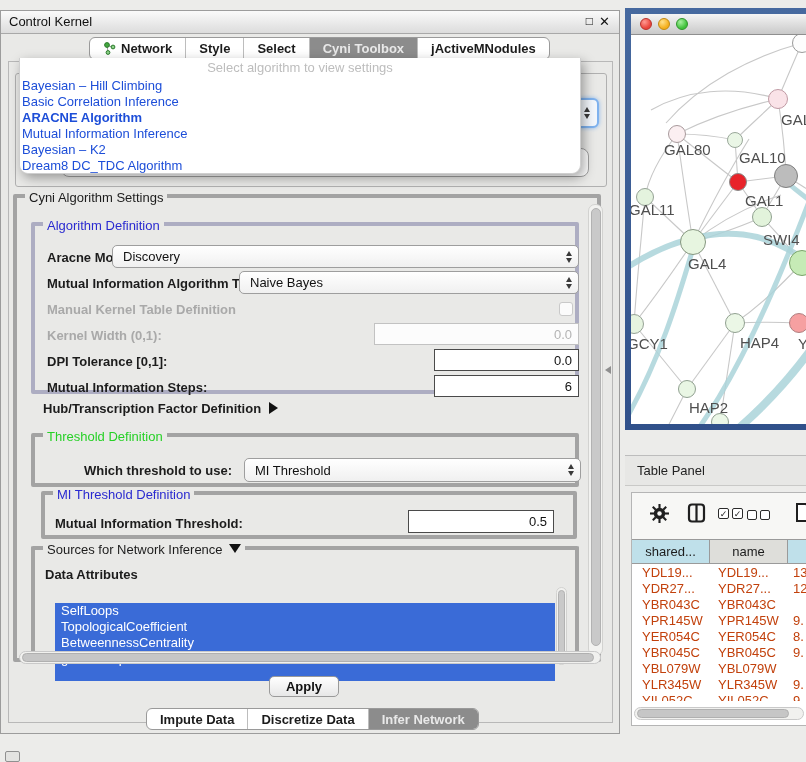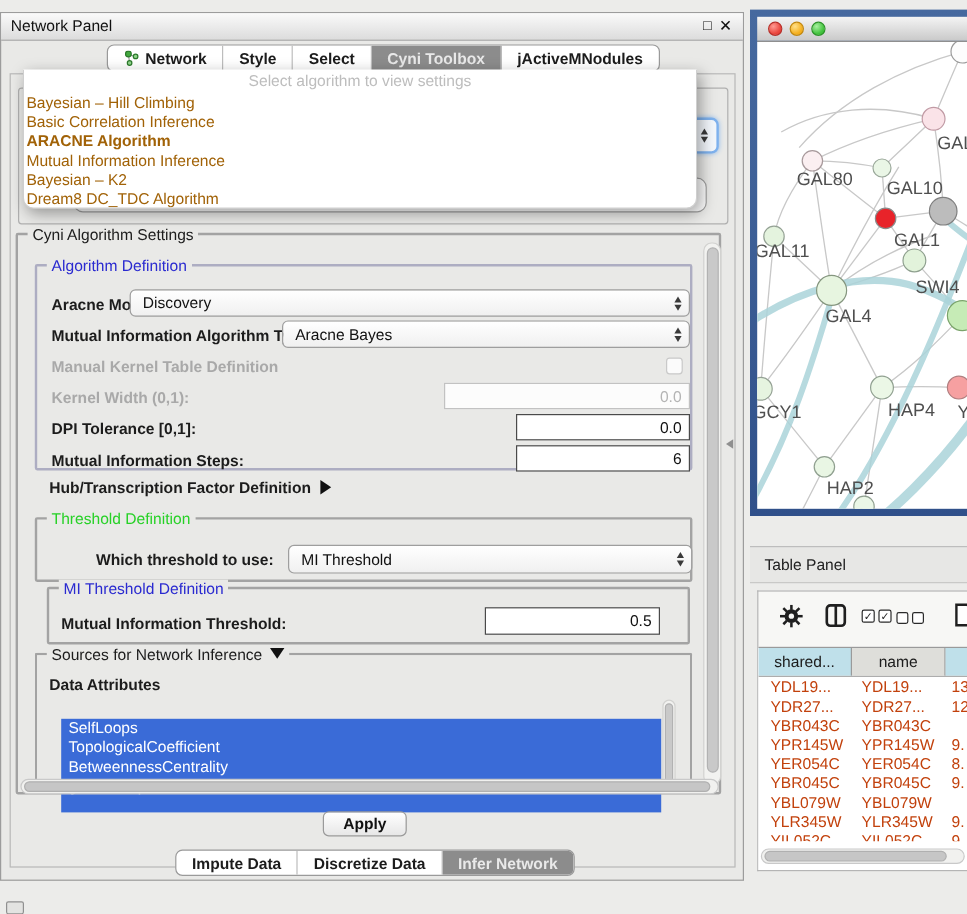--- a/index.html
+++ b/index.html
@@ -18,24 +18,24 @@
   .seg.sel{background:#8c8c8c;color:#e9e9e9;}
   .net-ico{display:inline-block;margin-right:5px;line-height:0;}
   
   .content-frame{position:absolute;left:7px;top:50px;width:605px;height:662px;border:1px solid #b8b8b8;background:#e9e9e7;box-sizing:border-box;}
   .inference-frame{position:absolute;left:14px;top:62px;width:592px;height:114px;border:1px solid #b0b0b0;border-radius:3px;box-sizing:border-box;}
   .netcombo{position:absolute;left:60px;top:137px;width:528px;height:29px;border:1px solid #a0a0a0;border-radius:8px;background:#fdfdfd;box-sizing:border-box;color:#c4c4c4;line-height:27px;padding-left:14px;overflow:hidden;}
   .bluestep{position:absolute;left:574px;top:87px;width:24px;height:30px;border:2px solid #7fb2ee;border-radius:6px;background:#f3f7fc;box-shadow:0 0 4px #8ab8ee;box-sizing:border-box;display:flex;flex-direction:column;align-items:center;justify-content:center;}
   
   .popup{position:absolute;left:18px;top:47px;width:562px;height:116px;background:#fff;border:1px solid #cfcfcf;border-top:none;border-radius:0 0 9px 9px;box-shadow:3px 4px 12px rgba(0,0,0,.35);box-sizing:border-box;overflow:hidden;z-index:5;}
   .pop-ph{height:20px;line-height:20px;text-align:center;color:#bdbdbd;}
-  .pop-item{height:16px;line-height:16px;padding-left:2px;color:#a16207;cursor:default;}
+  .pop-item{height:16px;line-height:16px;padding-left:2px;color:#1d4ed8;cursor:default;}
   .pop-item.bold{font-weight:bold;}
   
-  .group{position:absolute;border:2px solid #a3a3a3;border-radius:2px;box-sizing:border-box;}
+  .group{position:absolute;border:4px solid #a3a3a3;border-radius:2px;box-sizing:border-box;}
   .glabel{position:absolute;top:-8px;left:8px;background:#e9e9e7;padding:0 4px;font-size:13px;white-space:nowrap;}
   .glabel.blue{color:#2a2ad0;}
   .glabel.green{color:#27d127;}
   .flabel{position:absolute;font-weight:bold;font-size:13px;color:#1c1c1c;white-space:nowrap;}
   .flabel.dis{color:#a9a9a9;}
   .combo{position:absolute;background:linear-gradient(#ffffff,#f0f0f0);border:1px solid #9e9e9e;border-radius:5px;box-sizing:border-box;display:flex;align-items:center;padding-left:10px;font-size:13px;color:#111;cursor:default;}
   .arrows{position:absolute;right:6px;top:0;bottom:0;display:flex;flex-direction:column;align-items:center;justify-content:center;}
   .tri-up{width:0;height:0;border-left:3.5px solid transparent;border-right:3.5px solid transparent;border-bottom:5px solid #3a3a3a;margin-bottom:2px;}
   .tri-dn{width:0;height:0;border-left:3.5px solid transparent;border-right:3.5px solid transparent;border-top:5px solid #3a3a3a;}
   .tfield{position:absolute;background:#fff;border:1px solid #4a4a4a;box-sizing:border-box;display:flex;align-items:center;justify-content:flex-end;padding-right:6px;font-size:13px;color:#111;}
@@ -83,21 +83,21 @@
   .divider-handle{position:absolute;left:605px;top:366px;width:0;height:0;border-top:4px solid transparent;border-bottom:4px solid transparent;border-right:6px solid #8f8f8f;}
   .corner-chip{position:absolute;left:5px;top:751px;width:15px;height:11px;border:1px solid #909090;border-radius:2px;background:#e3e3e1;box-sizing:border-box;}
 </style>
 </head>
 <body>
 
 <div id="root">
 
   <div class="cpanel">
     <div class="cp-titlebar">
-      <span class="cp-title">Network Panel</span>
+      <span class="cp-title">Control Kernel</span>
       <span class="cp-float">□</span>
       <span class="cp-close">✕</span>
     </div>
 
     <div id="top-tabs" class="segc" style="left:88px;top:26px;">
         <div class="seg">
           <span class="net-ico"><svg width="13" height="13" viewBox="0 0 13 13">
               <line x1="4" y1="3.5" x2="9.5" y2="5" stroke="#9a9a9a"></line>
               <line x1="4" y1="3.5" x2="5" y2="10" stroke="#9a9a9a"></line>
               <circle cx="4" cy="3" r="2.4" fill="#44a83f" stroke="#2c7a2c"></circle>
@@ -155,21 +155,21 @@
         <div class="combo" style="left:77px;top:19px;width:467px;height:23px;">
           <span>Discovery</span>
           <span class="arrows">
               <span class="tri-up"></span>
               <span class="tri-dn"></span>
             </span>
         </div>
 
         <span class="flabel" style="left:12px;top:50px;">Mutual Information Algorithm Type:</span>
         <div class="combo" style="left:204px;top:45px;width:340px;height:23px;">
-          <span>Aracne Bayes</span>
+          <span>Naive Bayes</span>
           <span class="arrows">
               <span class="tri-up"></span>
               <span class="tri-dn"></span>
             </span>
         </div>
 
         <span class="flabel dis" style="left:12px;top:76px;">Manual Kernel Table Definition</span>
         <span class="chk" style="left:524px;top:76px;"></span>
 
         <span class="flabel dis" style="left:12px;top:102px;">Kernel Width (0,1):</span>

